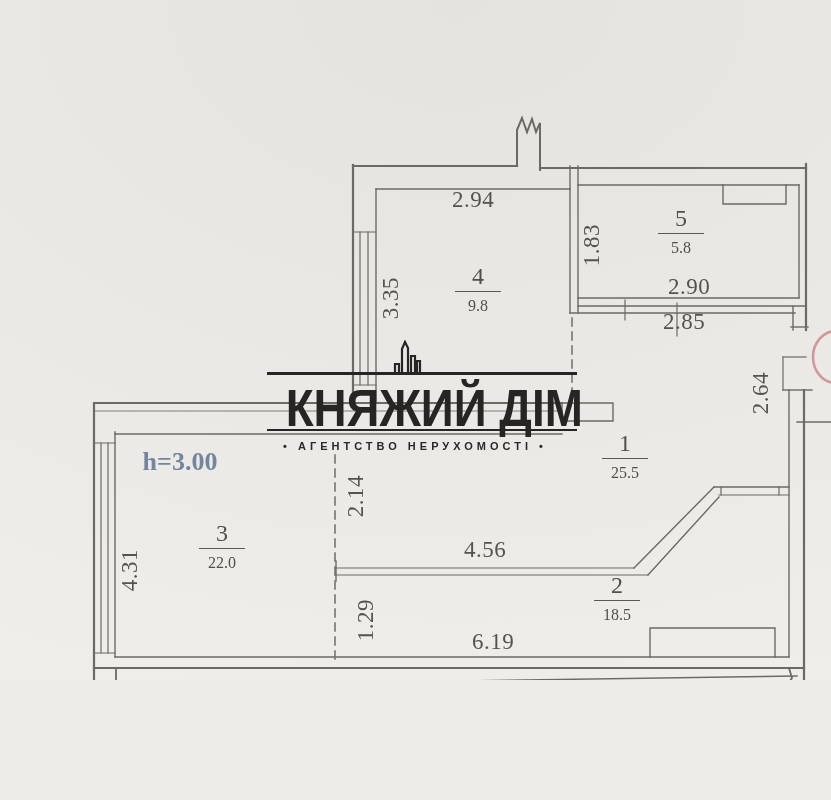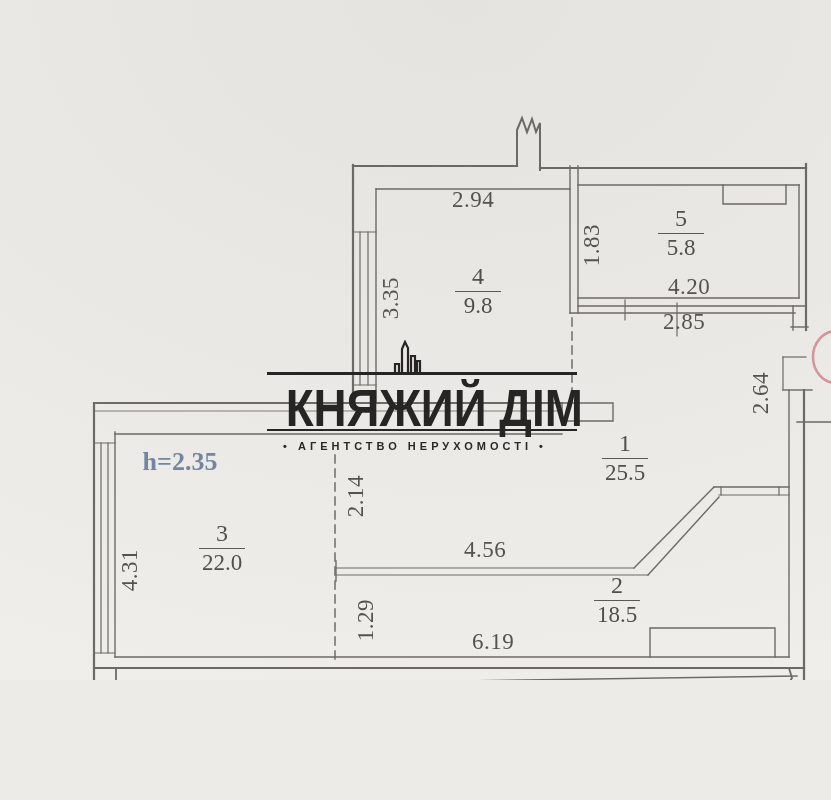--- a/index.html
+++ b/index.html
@@ -18,21 +18,21 @@
   .hnote{
     position:absolute;left:120px;top:447px;width:120px;text-align:center;
     font-size:26px;font-weight:bold;color:#72879f;
   }
   .room{
     position:absolute;width:70px;display:flex;flex-direction:column;align-items:center;
     color:#514f4a;
   }
   .rnum{font-size:24px;line-height:24px;}
   .rbar{width:46px;border-top:1.6px solid #5b5954;margin:3px 0 2px 0;}
-  .rarea{font-size:23px;line-height:24px;}
+  .rarea{font-size:16px;line-height:24px;}
   
   .wm-line{position:absolute;left:267px;width:310px;height:3px;background:#262523;}
   .wm-title{
     position:absolute;left:268px;top:384px;width:294px;text-align:center;white-space:nowrap;
     font-family:"Liberation Sans", sans-serif;font-weight:bold;font-size:52px;line-height:48px;
     color:#262523;transform:scaleX(0.88);transform-origin:50% 50%;letter-spacing:0px;
   }
   .wm-sub{
     position:absolute;left:258px;top:440px;width:314px;text-align:center;white-space:nowrap;
     font-family:"Liberation Sans", sans-serif;font-weight:bold;font-size:11px;
@@ -123,31 +123,31 @@
       <path d="M650,628 H775 V657 M650,628 V657" stroke-width="1.4"></path>
       <path d="M789,668 L792,678 L788,684 L794,691 L799,686 L804,689" stroke-width="1.8"></path>
     </g>
 
     <ellipse cx="836" cy="357" rx="23" ry="26" stroke="#d2969b" stroke-width="2.6"></ellipse>
   </svg>
 
   <span class="dim hdim" style="left:433px;top:187px">2.94</span>
   <span class="dim vdim" style="left:356px;top:285px">3.35</span>
   <span class="dim vdim" style="left:557px;top:232px">1.83</span>
-  <span class="dim hdim" style="left:649px;top:274px">4.20</span>
+  <span class="dim hdim" style="left:649px;top:274px">2.90</span>
   <span class="dim hdim" style="left:644px;top:309px">2.85</span>
   <span class="dim vdim" style="left:726px;top:380px">2.64</span>
   <span class="dim vdim" style="left:321px;top:483px">2.14</span>
   <span class="dim hdim" style="left:445px;top:537px">4.56</span>
   <span class="dim vdim" style="left:331px;top:607px">1.29</span>
   <span class="dim hdim" style="left:453px;top:629px">6.19</span>
   <span class="dim hdim" style="left:185px;top:687px">4.76</span>
   <span class="dim vdim" style="left:95px;top:557px">4.31</span>
 
-  <span class="hnote">h=2.35</span>
+  <span class="hnote">h=3.00</span>
 
   <div class="room" style="left:590px;top:431px">
     <span class="rnum">1</span>
     <span class="rbar"></span>
     <span class="rarea">25.5</span>
   </div>
   <div class="room" style="left:582px;top:573px">
     <span class="rnum">2</span>
     <span class="rbar"></span>
     <span class="rarea">18.5</span>

